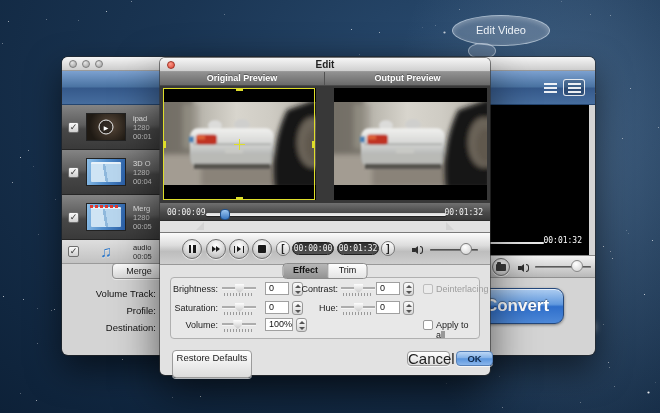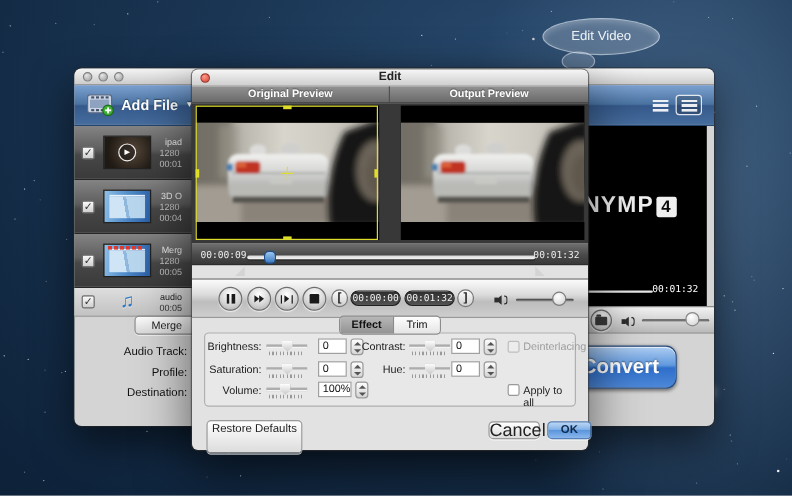--- a/index.html
+++ b/index.html
@@ -54,21 +54,21 @@
   .play-badge{position:absolute;left:50%;top:50%;transform:translate(-50%,-50%);
     width:15px;height:15px;border:1.5px solid #eee;border-radius:50%;background:rgba(15,15,15,.45);
     color:#fff;font-size:6px;line-height:15px;text-align:center;box-sizing:border-box;}
   .thumb.book{background:linear-gradient(100deg,#8fc0e8 0%,#5590cc 45%,#2a5fa8 100%);}
   .pages{position:absolute;left:4px;right:4px;top:3px;bottom:3px;
     background:linear-gradient(80deg,#cfe4f4 0 44%,#8fb8dc 44% 52%,#b8d6ee 52% 100%);
     border-top:2px solid #e8f2fa;border-radius:1px;}
   .redline{position:absolute;left:3px;top:1px;width:30px;height:3px;
     background:repeating-linear-gradient(90deg,#e0392f 0 3px,transparent 3px 5px);}
   .row-meta{font-size:7.5px;line-height:9px;color:#c6c6c6;}
-  .row-meta .nm{color:#ececec;text-align:right;}
+  .row-meta .nm{color:#ececec;}
   .file-row.audio .row-meta{color:#333;}
   .file-row.audio .row-meta .nm{color:#222;}
   .note-glyph{font-size:16px;color:#2f78c8;width:40px;text-align:center;flex:0 0 auto;
     text-shadow:0 1px 0 rgba(255,255,255,.5);}
 
   .mac-btn{box-sizing:border-box;border:1px solid #8f8f8f;border-radius:4px;
     background:linear-gradient(#fdfdfd,#d9d9d9);color:#222;text-align:center;
     box-shadow:0 1px 0 rgba(255,255,255,.6);}
   .merge-btn{left:50px;top:206px;width:54px;height:16px;font-size:9px;line-height:15px;}
 
@@ -267,41 +267,20 @@
 <div class="abs bubble-tail"></div>
 
 <div id="mw" class="abs">
   <div class="abs mw-titlebar">
     <span class="tl"></span>
     <span class="tl"></span>
     <span class="tl"></span>
   </div>
 
   <div class="abs mw-toolbar">
-    <div class="addfile">
-      <svg width="24" height="19" viewBox="0 0 24 19">
-        <rect x="1" y="1" width="20" height="15" rx="2" fill="#cdd6e4" stroke="#5a6b85"></rect>
-        <rect x="3" y="5" width="16" height="7" fill="#8fa3c0"></rect>
-        <g fill="#44536b">
-          <rect x="4" y="2.3" width="2.5" height="1.8"></rect>
-            <rect x="8" y="2.3" width="2.5" height="1.8"></rect>
-          <rect x="12" y="2.3" width="2.5" height="1.8"></rect>
-            <rect x="16" y="2.3" width="2.5" height="1.8"></rect>
-          <rect x="4" y="12.9" width="2.5" height="1.8"></rect>
-            <rect x="8" y="12.9" width="2.5" height="1.8"></rect>
-          <rect x="12" y="12.9" width="2.5" height="1.8"></rect>
-            <rect x="16" y="12.9" width="2.5" height="1.8"></rect>
-        </g>
-        <circle cx="18" cy="14" r="4.4" fill="#3fae37" stroke="#1d6b18"></circle>
-        <rect x="17.3" y="11.5" width="1.5" height="5" fill="#fff"></rect>
-        <rect x="15.6" y="13.2" width="5" height="1.5" fill="#fff"></rect>
-      </svg>
-      <span>Add File</span>
-      <span class="caret">▼</span>
-    </div>
     <div class="view-toggles">
       <span class="vt-lines"></span>
       <span class="vt-box">
           <span class="vt-lines"></span>
         </span>
     </div>
   </div>
 
   <div class="abs file-list">
     <div class="file-row">
@@ -345,43 +324,39 @@
         <div class="nm">audio</div>
         <div>00:05</div>
       </span>
     </div>
   </div>
 
   <div class="abs mac-btn merge-btn">Merge</div>
 
   <div class="abs mw-fields">
     <div class="f-row">
-      <span class="f-label">Audio Track:</span>
+      <span class="f-label">Volume Track:</span>
       <span class="dd">
         <span>und aac</span>
       </span>
     </div>
     <div class="f-row">
       <span class="f-label">Profile:</span>
       <span class="dd">
         <span class="prof-ico"></span>
         <span>MP3</span>
       </span>
     </div>
     <div class="f-row">
       <span class="f-label">Destination:</span>
       <span class="dest-field"></span>
     </div>
   </div>
 
   <div class="abs mw-preview">
-    <div class="abs watermark">
-      <span>NYMP</span>
-      <span class="wm-badge">4</span>
-    </div>
     <div class="abs mw-seekline"></div>
     <div class="abs mw-time">00:01:32</div>
   </div>
 
   <div class="abs mw-controlbar">
     <div class="abs round-btn folder-btn">
       <span class="folder"></span>
     </div>
     <span class="abs speaker mw-spk">
       <i class="sp-body"></i><i class="sp-cone"></i><i class="sp-wave"></i>

